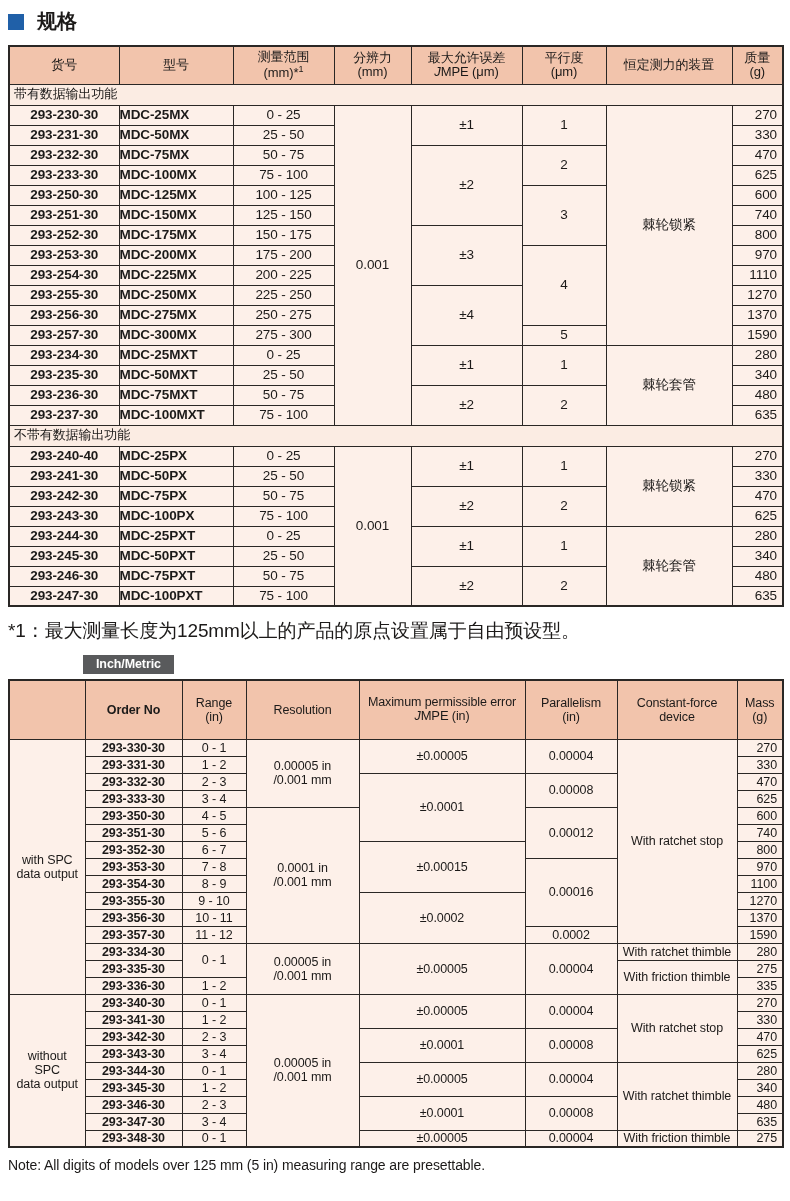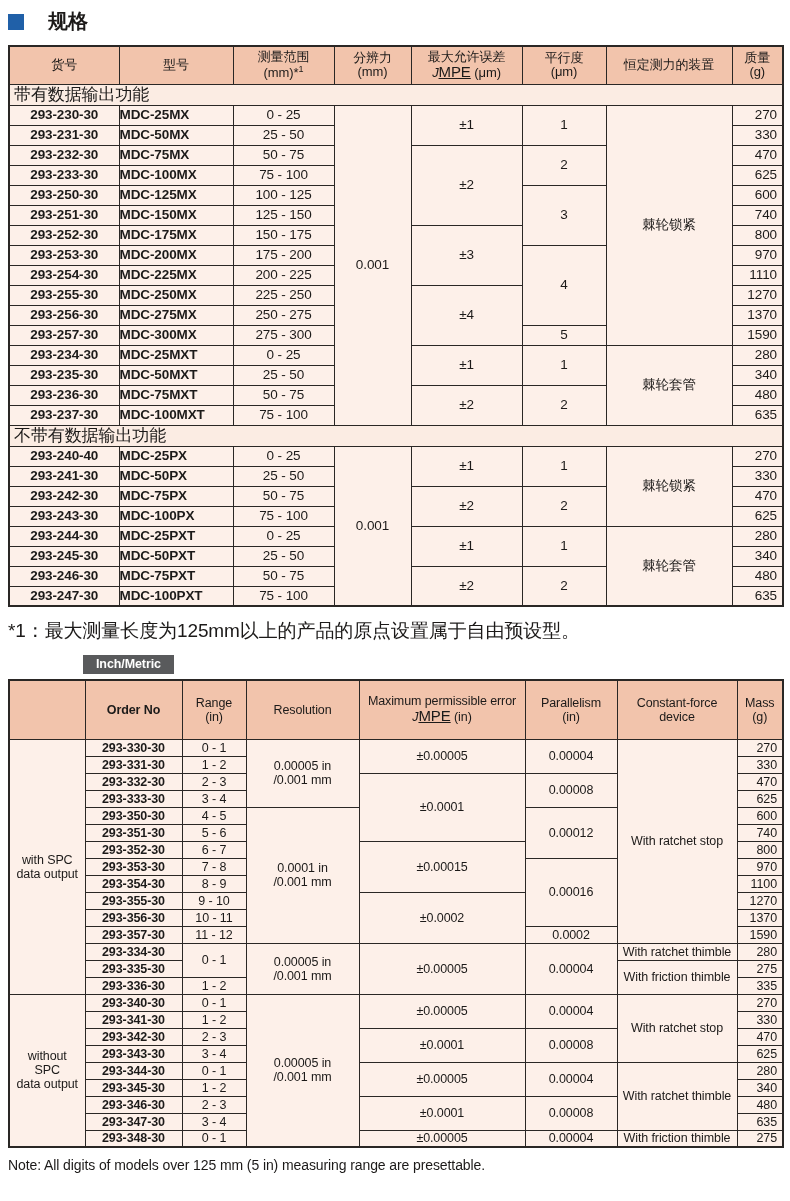--- a/index.html
+++ b/index.html
@@ -3,38 +3,38 @@
 <meta charset="utf-8">
 <style>
   :root{
     --header-bg:#f2c4ac; --row-bg:#fdf0e9; --sec-bg:#fbece3; --border:#2a2725;
     --tab-bg:#595a5c; --tab-fg:#ffffff; --accent:#2060a8; --ink:#1c1a19;
   }
   *{box-sizing:border-box;}
   html,body{margin:0;padding:0;background:#fff;}
   body{width:790px;height:1201px;font-family:"Liberation Sans","DejaVu Sans",sans-serif;color:var(--ink);letter-spacing:-0.1px;}
   .page{width:790px;padding:6px 8px 0 8px;}
-  .title-row{display:flex;align-items:center;gap:24px;margin:2px 0 10px 0;}
+  .title-row{display:flex;align-items:center;gap:13px;margin:2px 0 10px 0;}
   .title-square{width:16px;height:16px;background:var(--accent);}
   .page-title{font-size:20px;font-weight:bold;}
   table{border-collapse:collapse;table-layout:fixed;width:774px;border:2px solid var(--border);}
   th,td{border:1px solid var(--border);padding:0 4px;text-align:center;vertical-align:middle;white-space:pre-line;line-height:1.12;overflow:hidden;}
   th{background:var(--header-bg);font-weight:normal;}
   td{background:var(--row-bg);}
   .tbl-metric th{height:38px;font-size:13px;}
   .tbl-metric td{height:20px;font-size:13.5px;}
   .tbl-inch th{height:59px;font-size:12.5px;}
   .tbl-inch td{height:17px;font-size:12.5px;}
-  td.sec{background:var(--sec-bg);text-align:left;height:21px;font-size:17px;}
+  td.sec{background:var(--sec-bg);text-align:left;height:21px;font-size:13px;}
   .b{font-weight:bold;}
   .l{text-align:left;padding-left:0;}
   .r{text-align:right;padding-right:5px;}
   .grp{font-size:11.5px;}
   span.sup{vertical-align:super;font-size:9px;}
-  span.sm{font-size:15px;text-decoration:underline;}
+  span.sm{font-size:13px;}
   span.it{font-style:italic;}
   .footnote{font-size:19px;margin:11px 0 0 0;}
   .tab{display:inline-block;background:var(--tab-bg);color:var(--tab-fg);font-weight:bold;font-size:12.5px;padding:2px 13px 3px 13px;margin:11px 0 5px 75px;}
   .note{font-size:14px;margin:9px 0 0 0;}
 </style>
 </head>
 <body>
 
 <div class="page">
   <div class="title-row">

